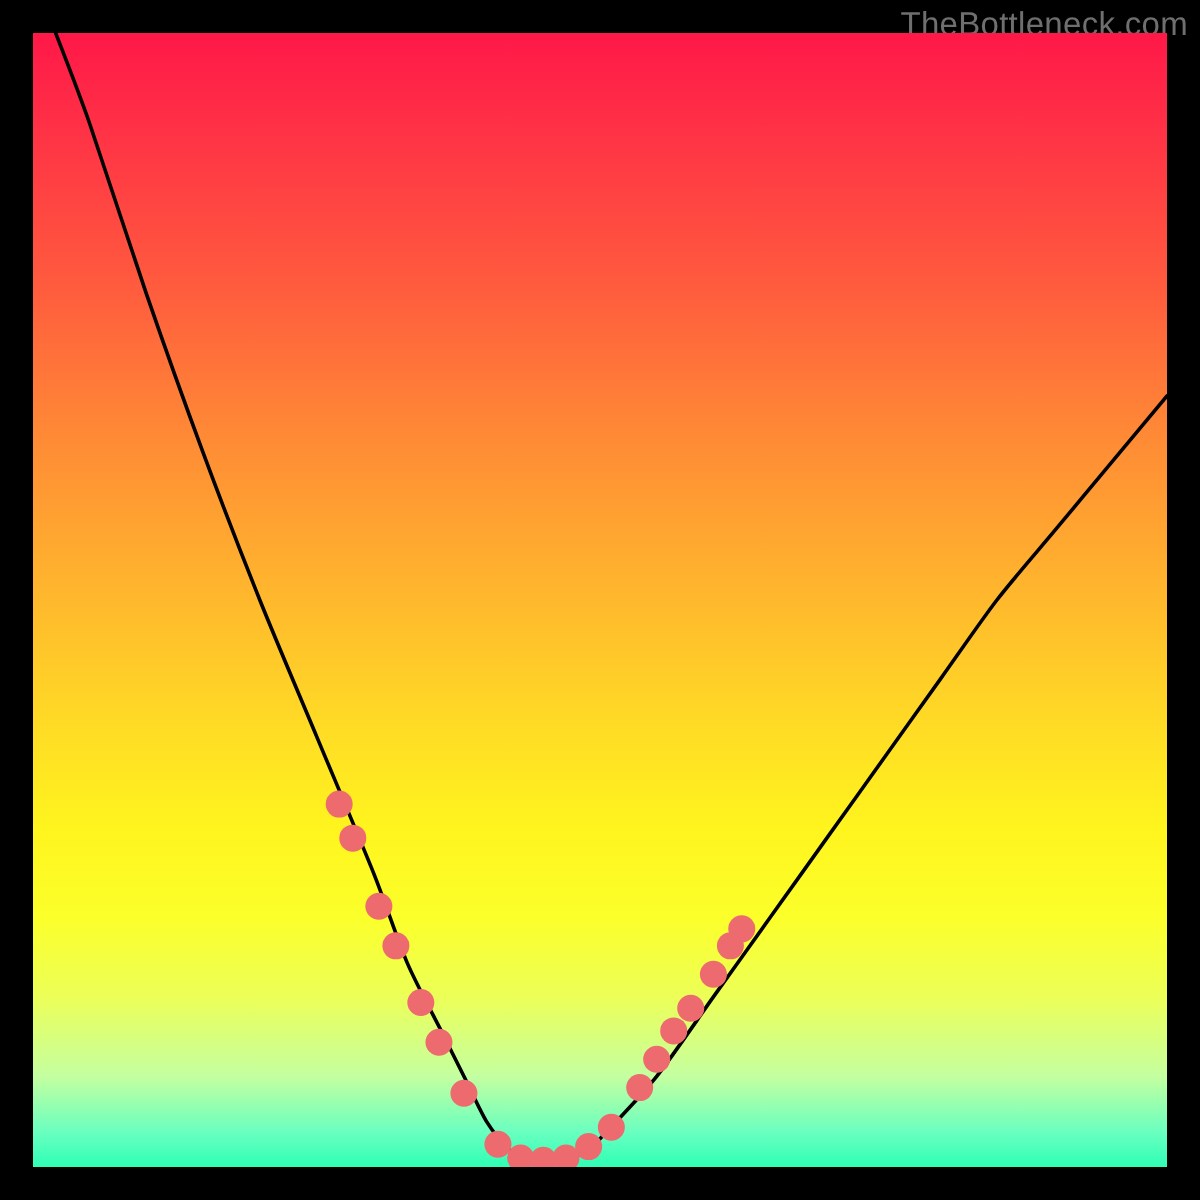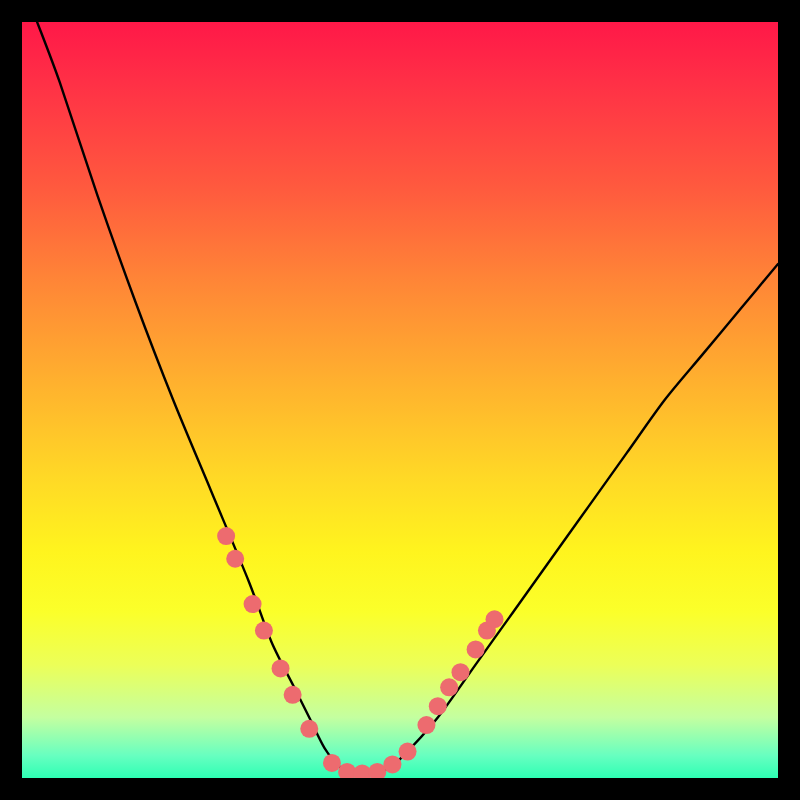--- a/index.html
+++ b/index.html
@@ -60,20 +60,21 @@
     font-size: 22px;
     font-weight: 400;
     letter-spacing: 0.2px;
     user-select: none;
   }
 </style>
 </head>
 <body>
 
 <div class="chart-container">
+  <div class="watermark">TheBottleneck.com</div>
   <div class="plot-area">
     <div class="gradient-bg"></div>
     <svg class="svg-overlay" viewBox="0 0 756 756" preserveAspectRatio="none">
       <path id="curve-path" fill="none" stroke="#000000" stroke-width="2.4" stroke-linecap="round" stroke-linejoin="round" d="M 15.120000000000001 0 C 18.144000000000002 8.064000000000004 29.736000000000004 37.29600000000002 37.800000000000004 60.48000000000002 C 45.864000000000004 83.66400000000002 65.52000000000001 144.648 75.60000000000001 173.88 C 85.68 203.112 103.32 252.50399999999996 113.39999999999999 279.71999999999997 C 123.47999999999999 306.936 141.12 352.8 151.20000000000002 378 C 161.28000000000003 403.2 178.92000000000002 444.52799999999996 189 468.71999999999997 C 199.07999999999998 492.912 218.736 539.2800000000001 226.79999999999998 559.44 C 234.86399999999998 579.6 243.43200000000002 605.8080000000001 249.48000000000002 619.9200000000001 C 255.52800000000002 634.032 267.11999999999995 655.1999999999999 272.15999999999997 665.28 C 277.2 675.36 283.24800000000005 687.456 287.28000000000003 695.52 C 291.312 703.584 298.36800000000005 719.208 302.40000000000003 725.76 C 306.432 732.312 313.488 741.132 317.52 744.66 C 321.55199999999996 748.188 328.608 751.212 332.64 752.22 C 336.67199999999997 753.2280000000001 343.728 752.724 347.76 752.22 C 351.792 751.716 358.848 750.456 362.88 748.44 C 366.912 746.4240000000001 370.944 744.1560000000001 378 737.1 C 385.056 730.044 405.72 708.12 415.8 695.52 C 425.88 682.92 443.52 656.712 453.59999999999997 642.6 C 463.67999999999995 628.488 481.32000000000005 603.792 491.40000000000003 589.6800000000001 C 501.48 575.5680000000001 519.1199999999999 550.872 529.1999999999999 536.76 C 539.28 522.648 556.92 497.95200000000006 567 483.84000000000003 C 577.08 469.728 594.72 445.03200000000004 604.8000000000001 430.92 C 614.8800000000001 416.808 632.52 391.104 642.6 378 C 652.6800000000001 364.896 670.3199999999999 344.736 680.4 332.64 C 690.48 320.544 708.1199999999999 299.37600000000003 718.1999999999999 287.28000000000003 C 728.28 275.184 750.96 247.96799999999996 756 241.91999999999996"></path>
       <g id="markers-group">
           <circle cx="204.12" cy="514.0799999999999" r="9" fill="#ed6b6f"></circle>
           <circle cx="213.19199999999998" cy="536.76" r="9" fill="#ed6b6f"></circle>
           <circle cx="230.57999999999998" cy="582.12" r="9" fill="#ed6b6f"></circle>
           <circle cx="241.92000000000002" cy="608.5799999999999" r="9" fill="#ed6b6f"></circle>
           <circle cx="258.552" cy="646.38" r="9" fill="#ed6b6f"></circle>

